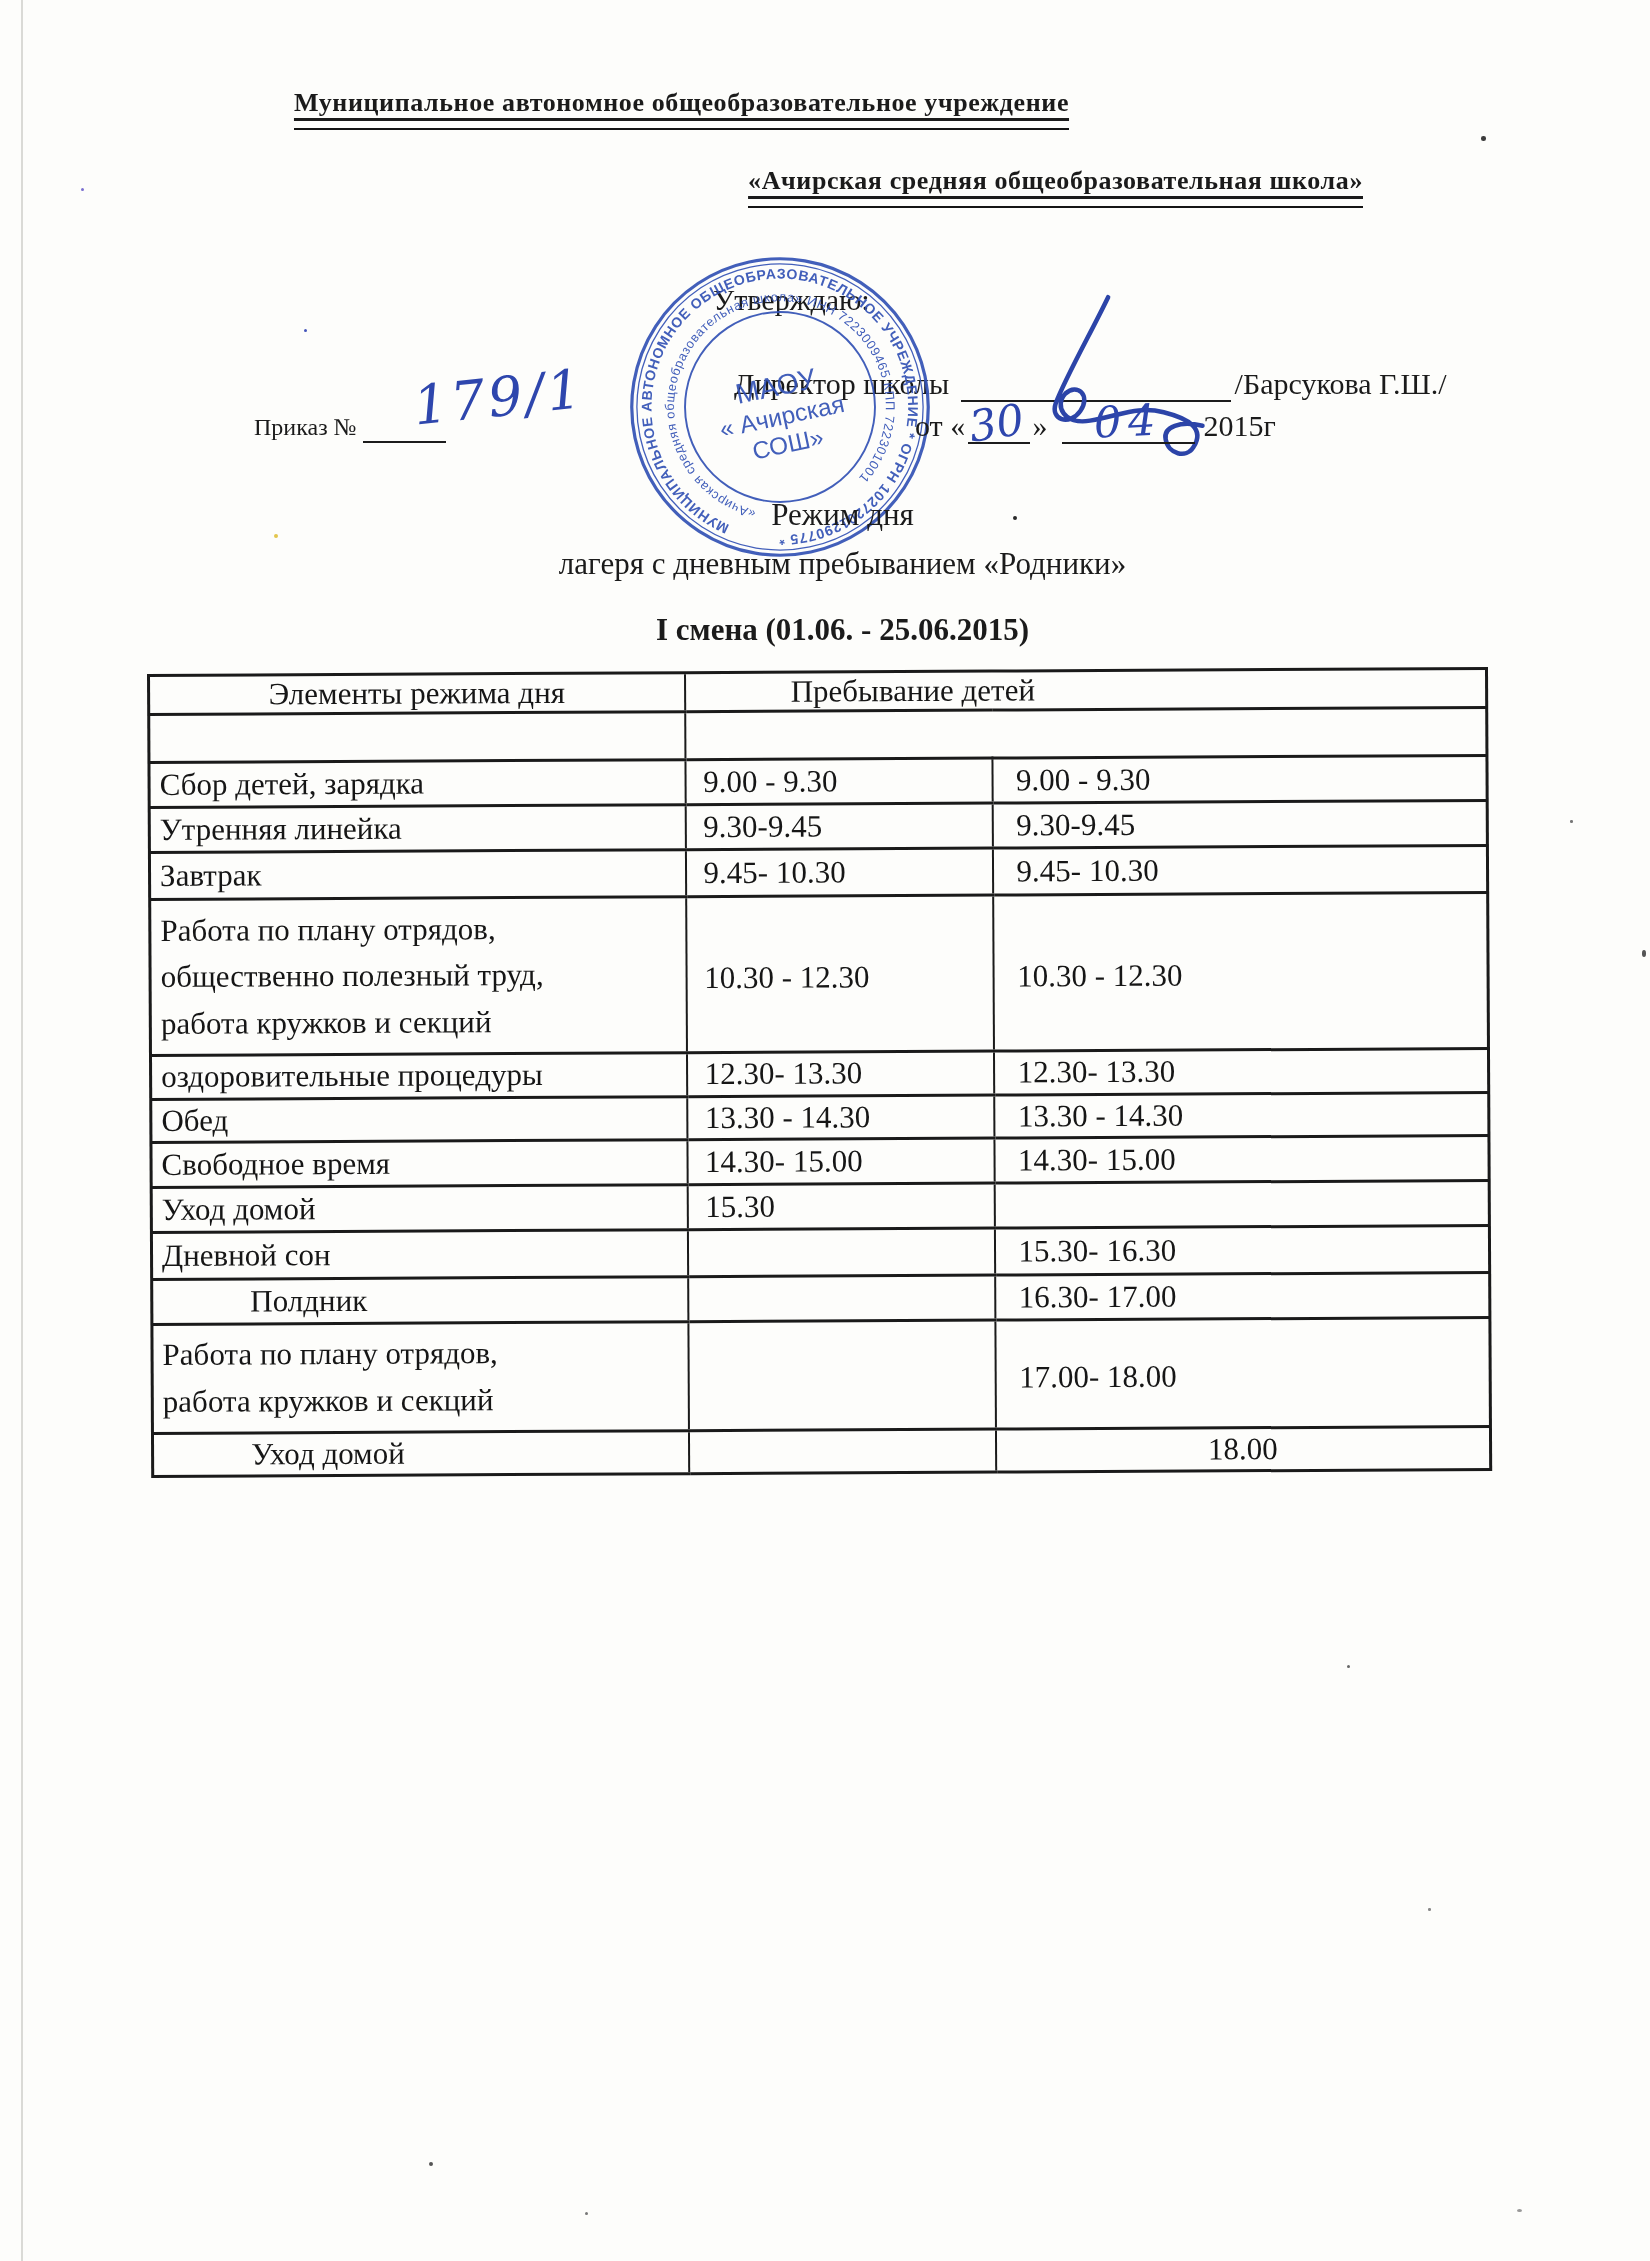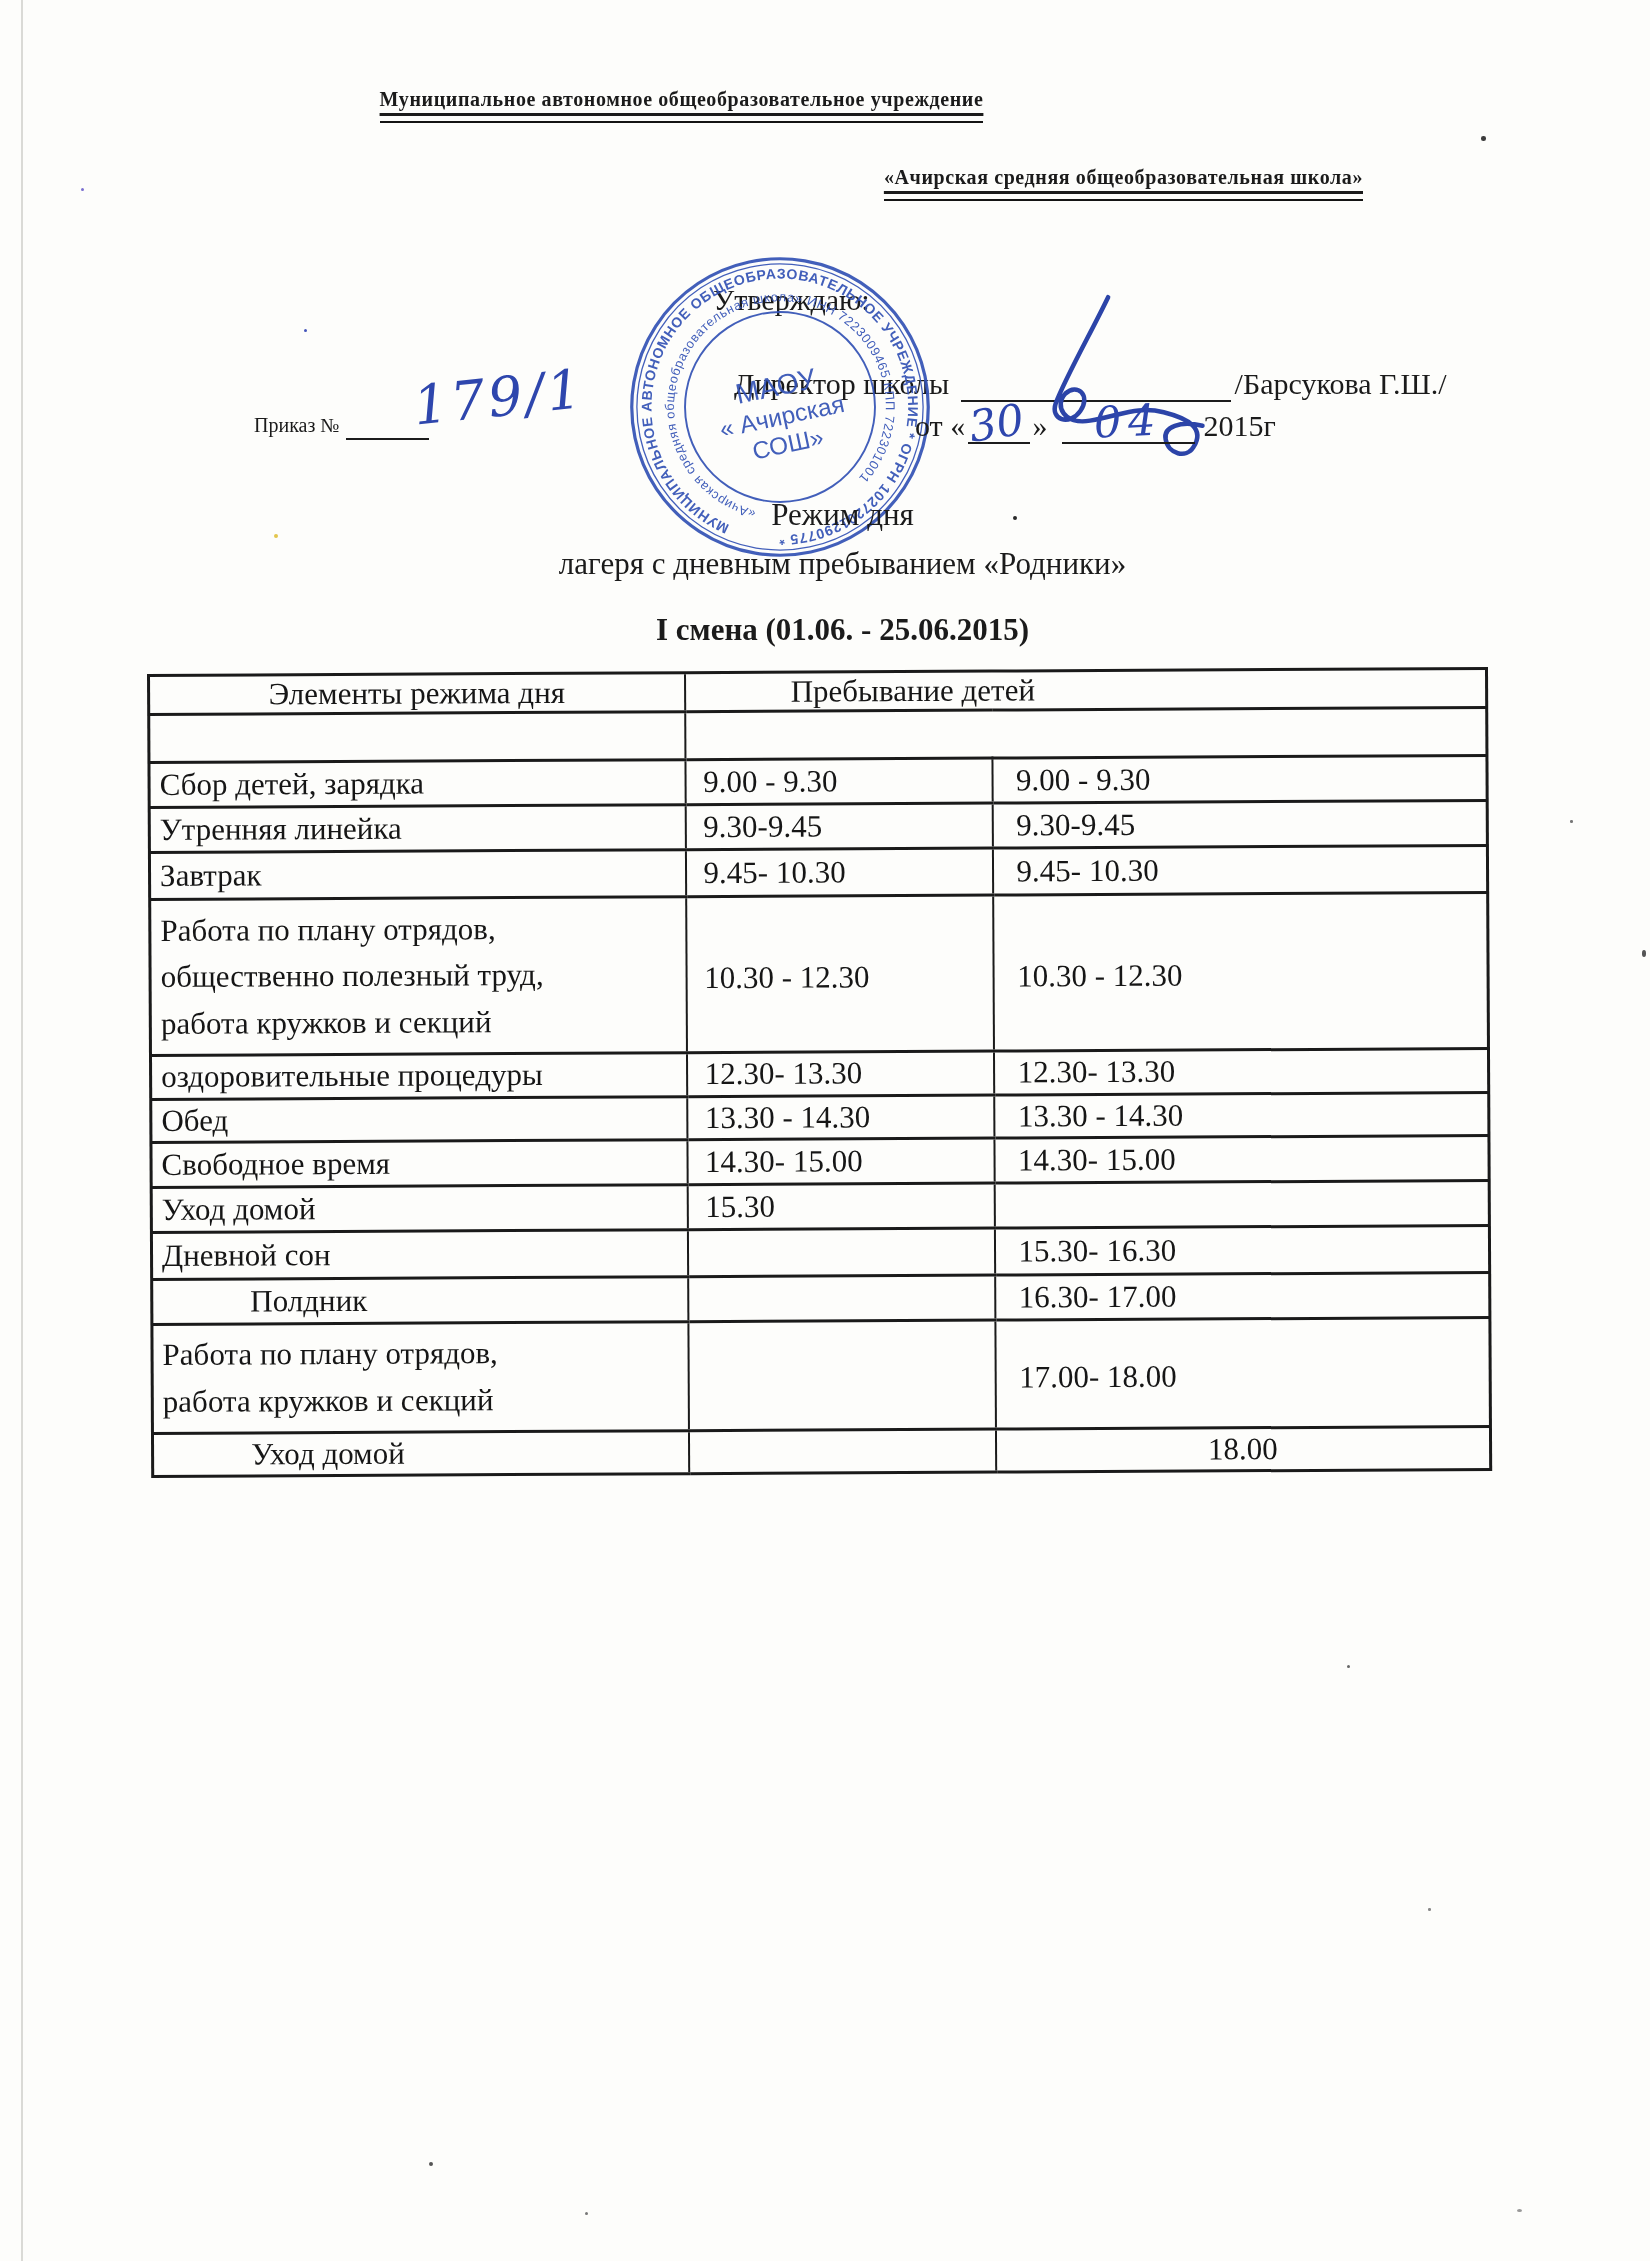--- a/index.html
+++ b/index.html
@@ -13,36 +13,36 @@
     color: #1b1b1b;
   }
 
   
   .scan-edge { position: absolute; left: 21.3px; top: 0; width: 1.9px; height: 2261px;
     background: rgba(175,175,168,0.45); }
 
   
   .org-line {
     position: absolute; left: 0; width: 1363px; text-align: center;
-    padding-left: 0; font-weight: bold; font-size: 20px; letter-spacing: 0.6px;
+    padding-left: 0; font-weight: bold; font-size: 26px; letter-spacing: 0.6px;
   }
   .org-line .dbl-u {
     display: inline-block;
     text-decoration: underline; text-decoration-thickness: 2.6px; text-underline-offset: 6.5px;
     border-bottom: 2.6px solid #141414; padding-bottom: 10.3px;
   }
   .org1 { top: 88px; }
   .org2 { top: 166px; text-align: right; }
 
   
   .approve-label { position: absolute; left: 713px; top: 283px; font-size: 30px; }
   .director-line { position: absolute; left: 734px; top: 336px; font-size: 30px; white-space: nowrap; margin-top: 31px; }
   .blank { display: inline-block; border-bottom: 2.6px solid #1c1c1c; vertical-align: -7.8px; height: 13px; }
   .b-sig { width: 270px; margin: 0 3.9px 0 11.6px; }
-  .order-line { position: absolute; left: 254px; top: 414px; font-size: 20px; white-space: nowrap; }
+  .order-line { position: absolute; left: 254px; top: 414px; font-size: 24px; white-space: nowrap; }
   .b-order { width: 83px; margin-left: 6.5px; }
   .date-line { position: absolute; left: 915px; top: 409px; font-size: 30px; white-space: nowrap; }
   .b-day { width: 62px; margin: 0 2.6px; }
   .b-month { width: 133px; margin: 0 9px 0 14.2px; }
 
   
   .hw {
     position: absolute; font-family: "DejaVu Serif", serif; font-style: italic;
     color: #2e46ad; white-space: nowrap;
   }

